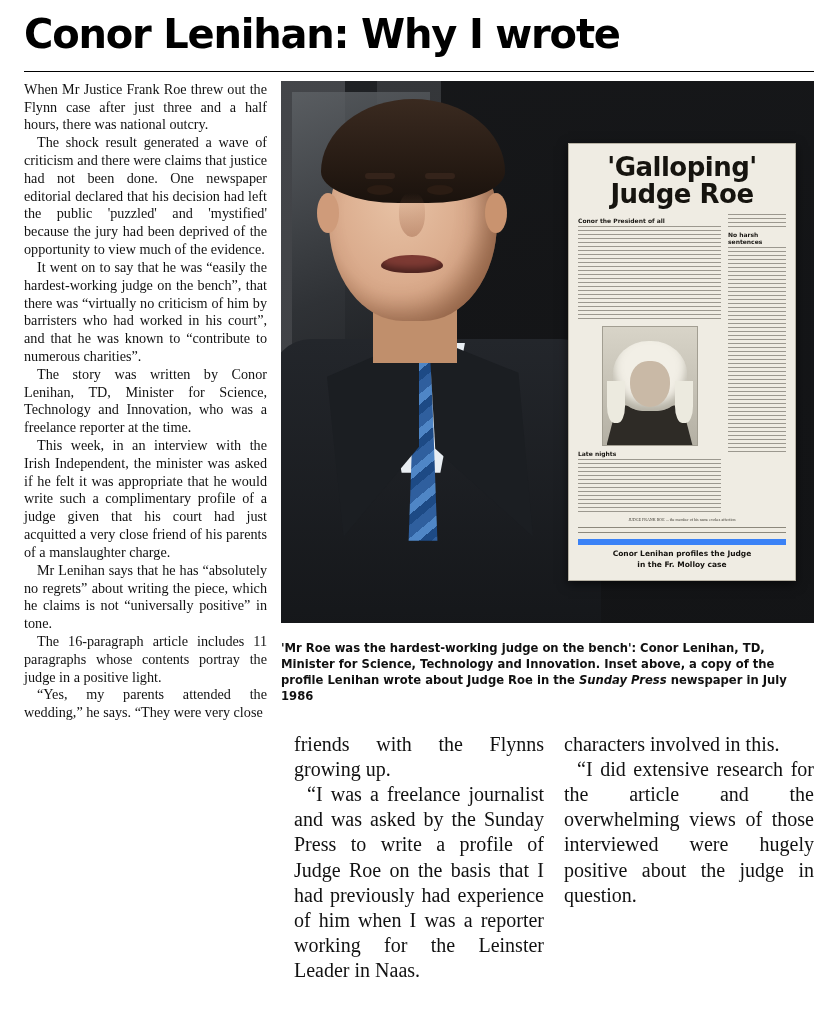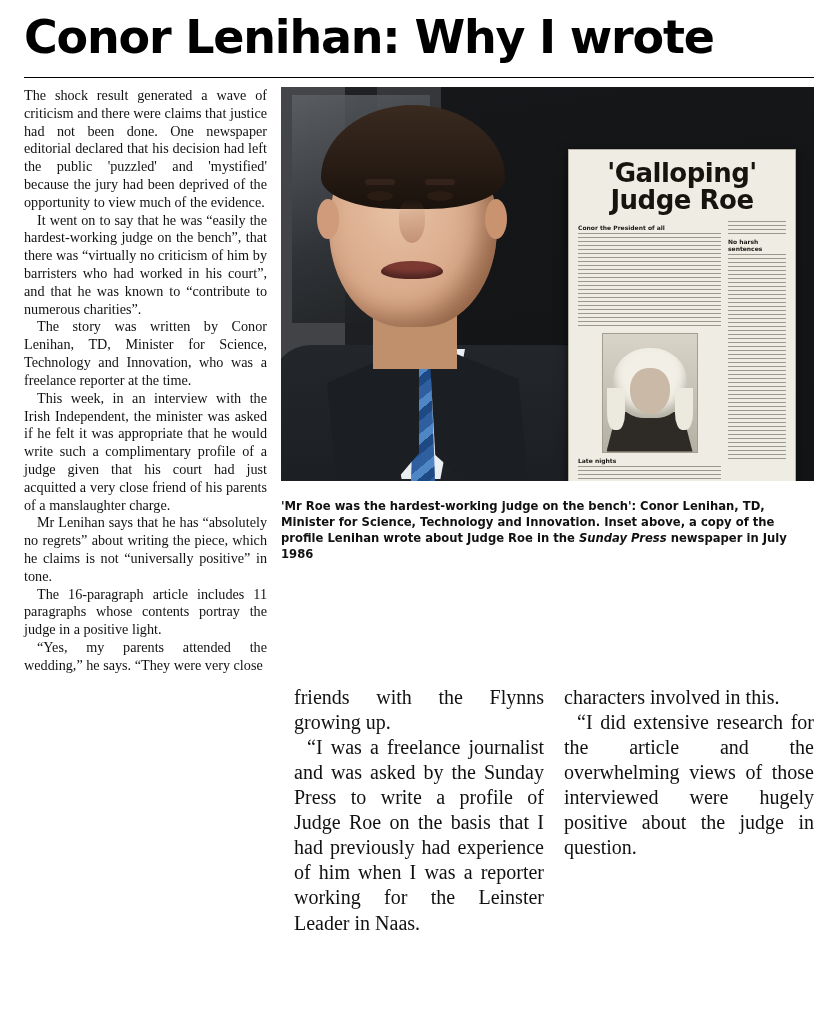--- a/index.html
+++ b/index.html
@@ -12,21 +12,21 @@
   }
   .page {
     position: relative;
     width: 832px; height: 1024px;
     padding: 10px 18px 8px 24px;
     overflow: hidden;
   }
   .headline {
     font-family: "DejaVu Sans", sans-serif;
     font-weight: bold;
-    font-size: 46px;
+    font-size: 40px;
     line-height: 1.02;
     letter-spacing: -1.2px;
     color: #000;
     margin: 4px 0 0 0;
     padding-right: 70px;
   }
   .headline .l2 { display: block; }
 
   .rule {
     border: 0;
@@ -44,21 +44,21 @@
     width: 243px;
     flex: 0 0 243px;
   }
   .photo-wrap {
     flex: 1 1 auto;
     position: relative;
   }
   .photo {
     position: relative;
     width: 100%;
-    height: 394px;
+    height: 542px;
     background: linear-gradient(170deg,#2a2d31 0%,#17191c 40%,#0d0e10 100%);
     overflow: hidden;
   }
   
   .bg-door {
     position: absolute; left: 0; top: 0; width: 100%; height: 100%;
     background:
       linear-gradient(90deg, rgba(70,72,76,.9) 0 12%, rgba(30,32,35,.9) 12% 18%, rgba(55,57,60,.85) 18% 30%, rgba(20,21,23,.9) 30% 100%);
   }
   .bg-glass {
@@ -269,20 +269,21 @@
 
   <h1 class="headline">
     <span>Conor Lenihan: Why I wrote</span>
   </h1>
 
   <hr class="rule">
 
   <div class="top">
 
     <div class="col-narrow">
+      <p>When Mr Justice Frank Roe threw out the Flynn case after just three and a half hours, there was national outcry.</p>
       <p>The shock result generated a wave of criticism and there were claims that justice had not been done. One newspaper editorial declared that his decision had left the public 'puzzled' and 'mystified' because the jury had been deprived of the opportunity to view much of the evidence.</p>
       <p>It went on to say that he was “easily the hardest-working judge on the bench”, that there was “virtually no criticism of him by barristers who had worked in his court”, and that he was known to “contribute to numerous charities”.</p>
       <p>The story was written by Conor Lenihan, TD, Minister for Science, Technology and Innovation, who was a freelance reporter at the time.</p>
       <p>This week, in an interview with the Irish Independent, the minister was asked if he felt it was appropriate that he would write such a complimentary profile of a judge given that his court had just acquitted a very close friend of his parents of a manslaughter charge.</p>
       <p>Mr Lenihan says that he has “absolutely no regrets” about writing the piece, which he claims is not “universally positive” in tone.</p>
       <p>The 16-paragraph article includes 11 paragraphs whose contents portray the judge in a positive light.</p>
       <p>“Yes, my parents attended the wedding,” he says. “They were very close</p>
     </div>
 
     <div class="photo-wrap">

